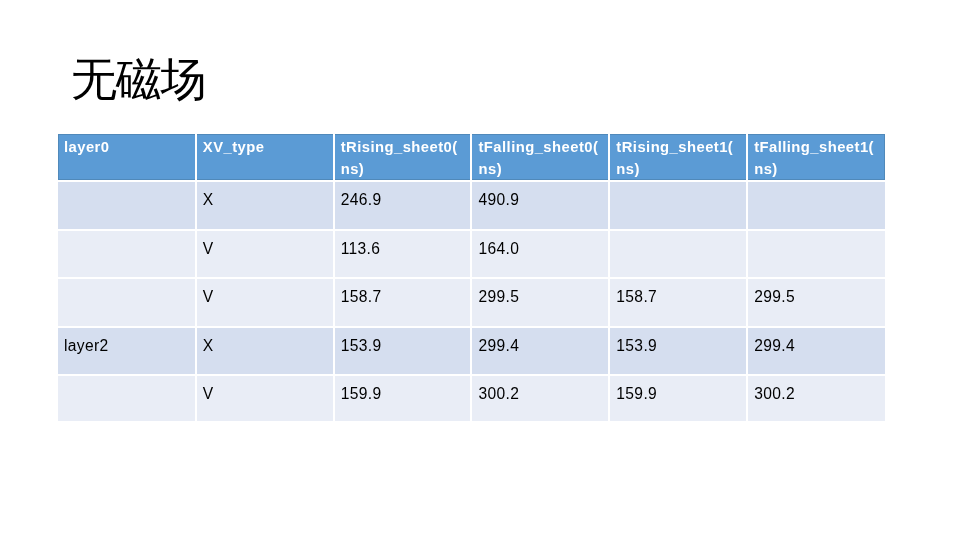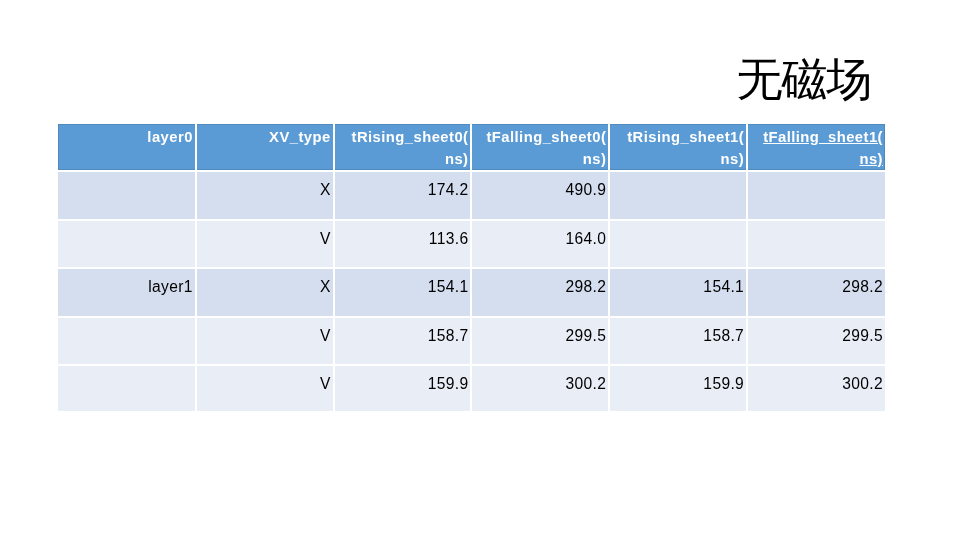--- a/index.html
+++ b/index.html
@@ -1,43 +1,43 @@
 <!DOCTYPE html>
 <html><head>
 <meta charset="utf-8">
 <title>Slide</title>
 <style>
   html, body { margin:0; padding:0; -webkit-font-smoothing:antialiased; }
   body {
     width:960px; height:540px; background:#ffffff; overflow:hidden;
     font-family:"Liberation Sans", sans-serif;
   }
-  .slide { position:relative; width:960px; height:540px; background:#fff;text-align:right; }
+  .slide { position:relative; width:960px; height:540px; background:#fff; }
   .slide-title {
     position:absolute; left:71px; top:50px; width:800px; height:58px;
     font-size:46px; line-height:58px; color:#000; font-weight:400;
     letter-spacing:-1.2px; white-space:nowrap;
   }
   .tbl {
-    position:absolute; left:58px; top:124px; width:827px; height:244px;
+    position:absolute; left:58px; top:134px; width:827px; height:244px;
     border-collapse:collapse; table-layout:fixed;
     border-spacing:0;
     border-radius:15px;
   }
   .tbl td { padding:0; margin:0; border:none; overflow:hidden; }
   .tbl col { width:137.83px; }
   .hdr { height:47px; }
   .hdr td {
     background:#5B9BD5; color:#ffffff; font-weight:bold; font-size:14.8px; letter-spacing:0.45px;
     vertical-align:top; padding:2px 2px 0 6px; line-height:22px;
     border-right:2px solid #ffffff;
     box-shadow: inset 0 1px 0 #5089BA, inset 0 -1px 0 #5089BA;
     white-space:normal;
   }
-  .hdr td:last-child { border-right:none;text-decoration:underline; }
+  .hdr td:last-child { border-right:none; }
   .hdr td:first-child { box-shadow: inset 0 1px 0 #5089BA, inset 0 -1px 0 #5089BA, inset 1px 0 0 #5089BA; }
   .hdr td:last-child  { box-shadow: inset 0 1px 0 #5089BA, inset 0 -1px 0 #5089BA, inset -1px 0 0 #5089BA; }
   .hdr .hl1, .hdr .hl2 { display:block; white-space:nowrap; }
   .hdr .hl2:empty { display:none; }
   .band-a td { background:#D5DEEF; }
   .band-b td { background:#E9EDF6; }
   .tbl tbody tr { height:48.5px; }
   .tbl tbody td {
     vertical-align:top; padding:10px 2px 0 6px;
     font-size:15.6px; letter-spacing:0.35px; color:#000; line-height:16px;
@@ -85,48 +85,48 @@
         <td>
             <span class="hl1">tFalling_sheet1(</span>
             <span class="hl2">ns)</span>
           </td>
       </tr>
     </thead>
     <tbody>
       <tr class="band-a">
         <td></td>
         <td>X</td>
-        <td>174.2</td>
+        <td>246.9</td>
         <td>490.9</td>
         <td></td>
         <td></td>
       </tr>
       <tr class="band-b">
         <td></td>
         <td>V</td>
         <td>113.6</td>
         <td>164.0</td>
         <td></td>
         <td></td>
       </tr>
-      <tr class="band-a">
-        <td>layer1</td>
-        <td>X</td>
-        <td>154.1</td>
-        <td>298.2</td>
-        <td>154.1</td>
-        <td>298.2</td>
-      </tr>
       <tr class="band-b">
         <td></td>
         <td>V</td>
         <td>158.7</td>
         <td>299.5</td>
         <td>158.7</td>
         <td>299.5</td>
+      </tr>
+      <tr class="band-a">
+        <td>layer2</td>
+        <td>X</td>
+        <td>153.9</td>
+        <td>299.4</td>
+        <td>153.9</td>
+        <td>299.4</td>
       </tr>
       <tr class="band-b">
         <td></td>
         <td>V</td>
         <td>159.9</td>
         <td>300.2</td>
         <td>159.9</td>
         <td>300.2</td>
       </tr>
     </tbody>

